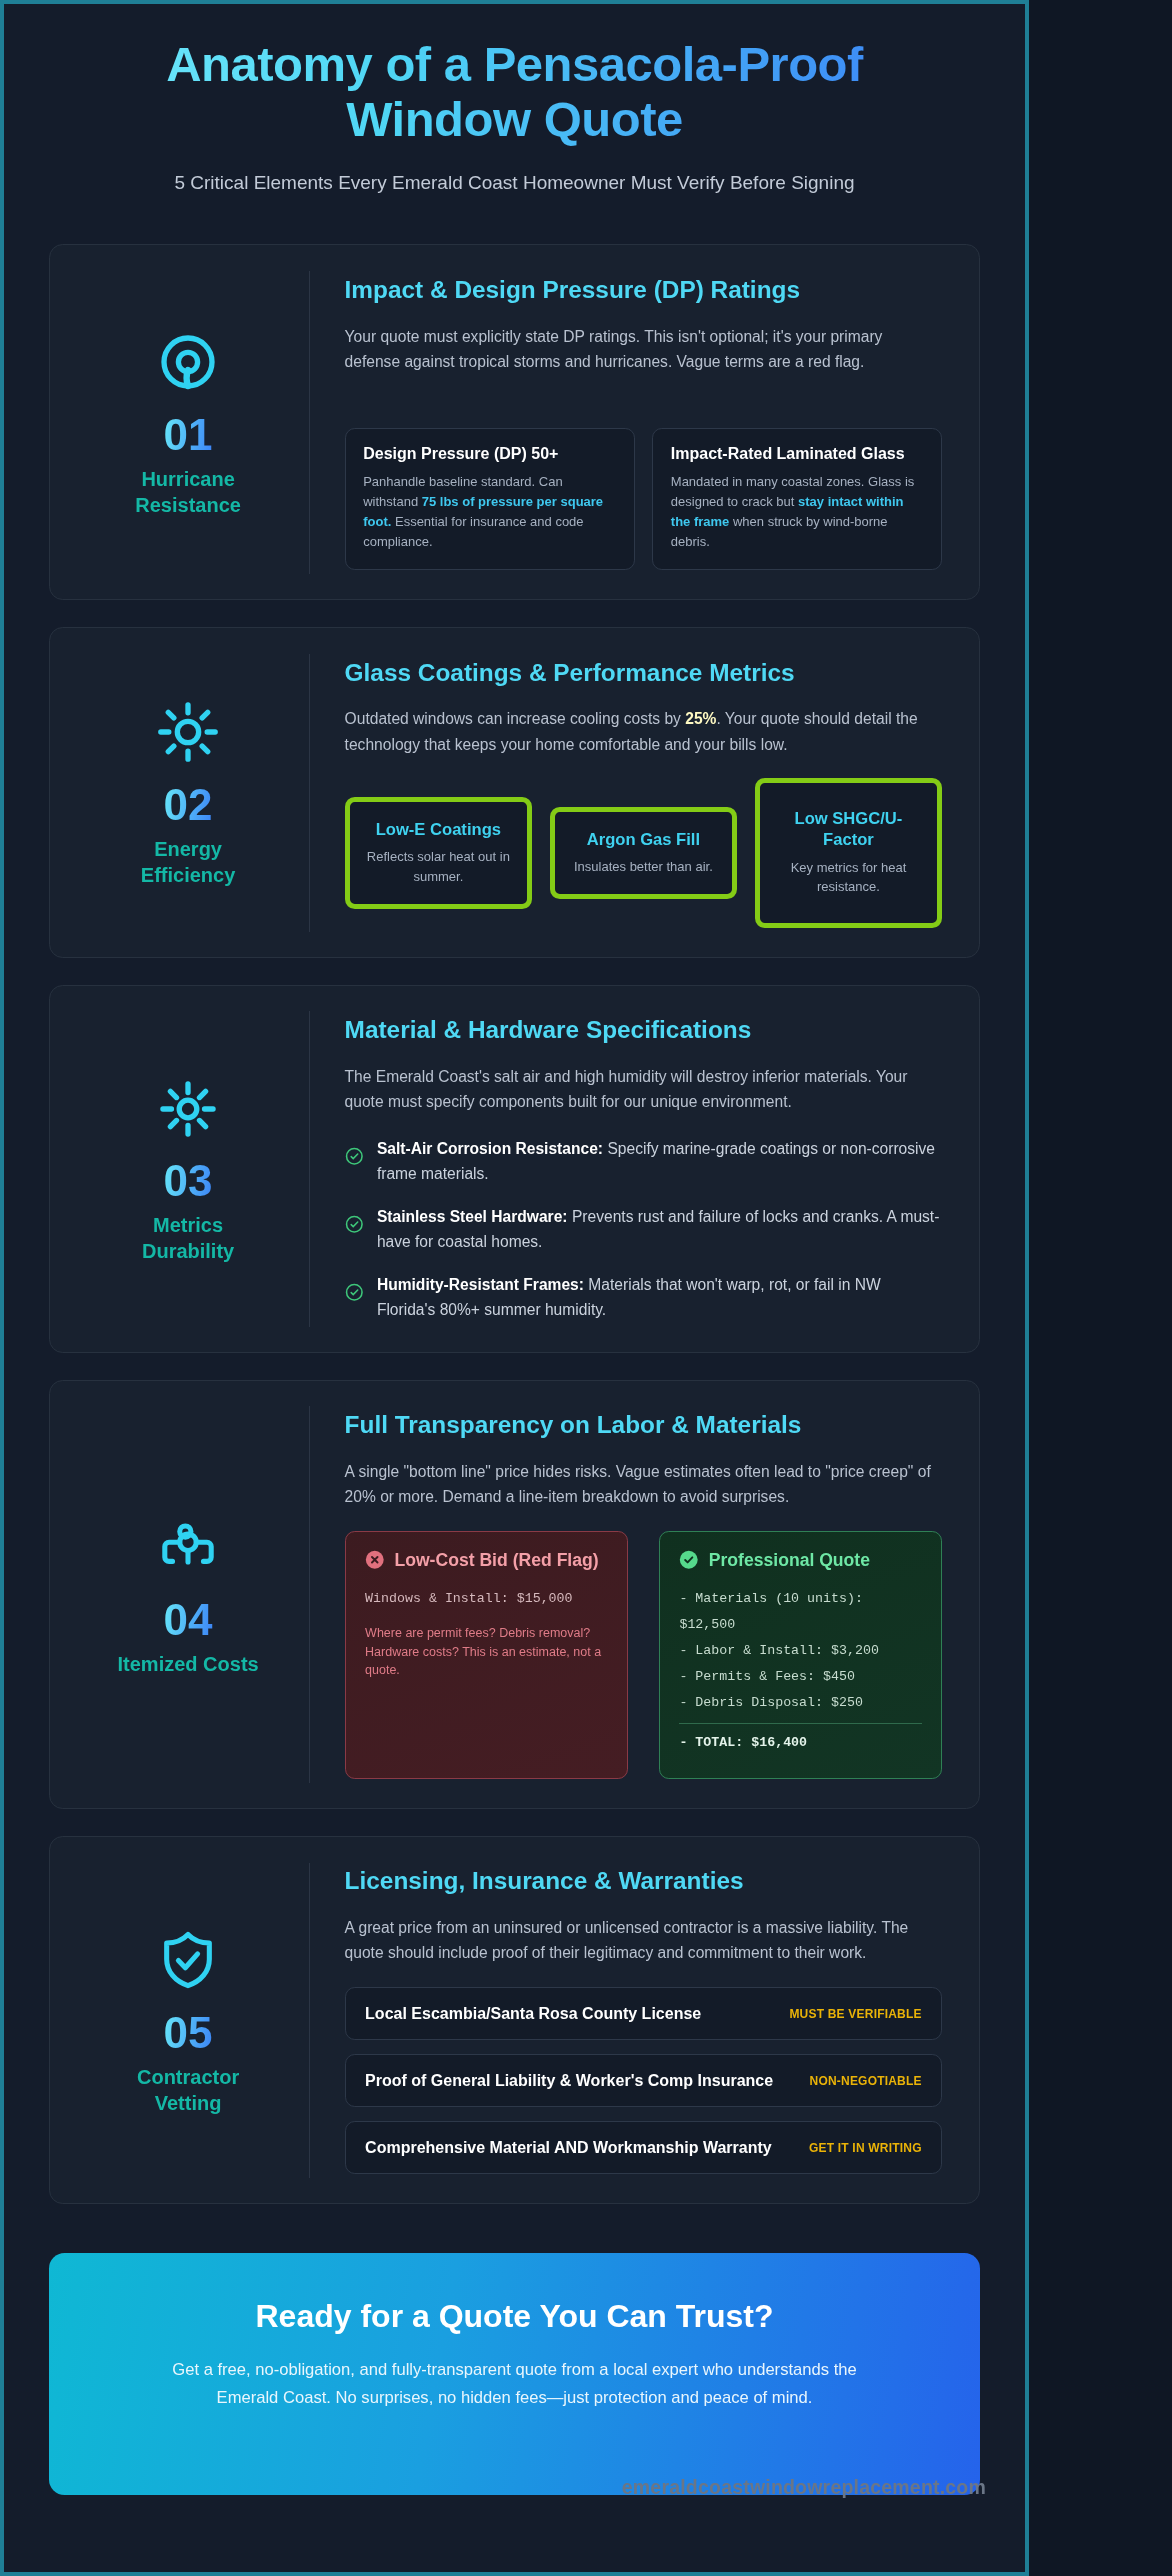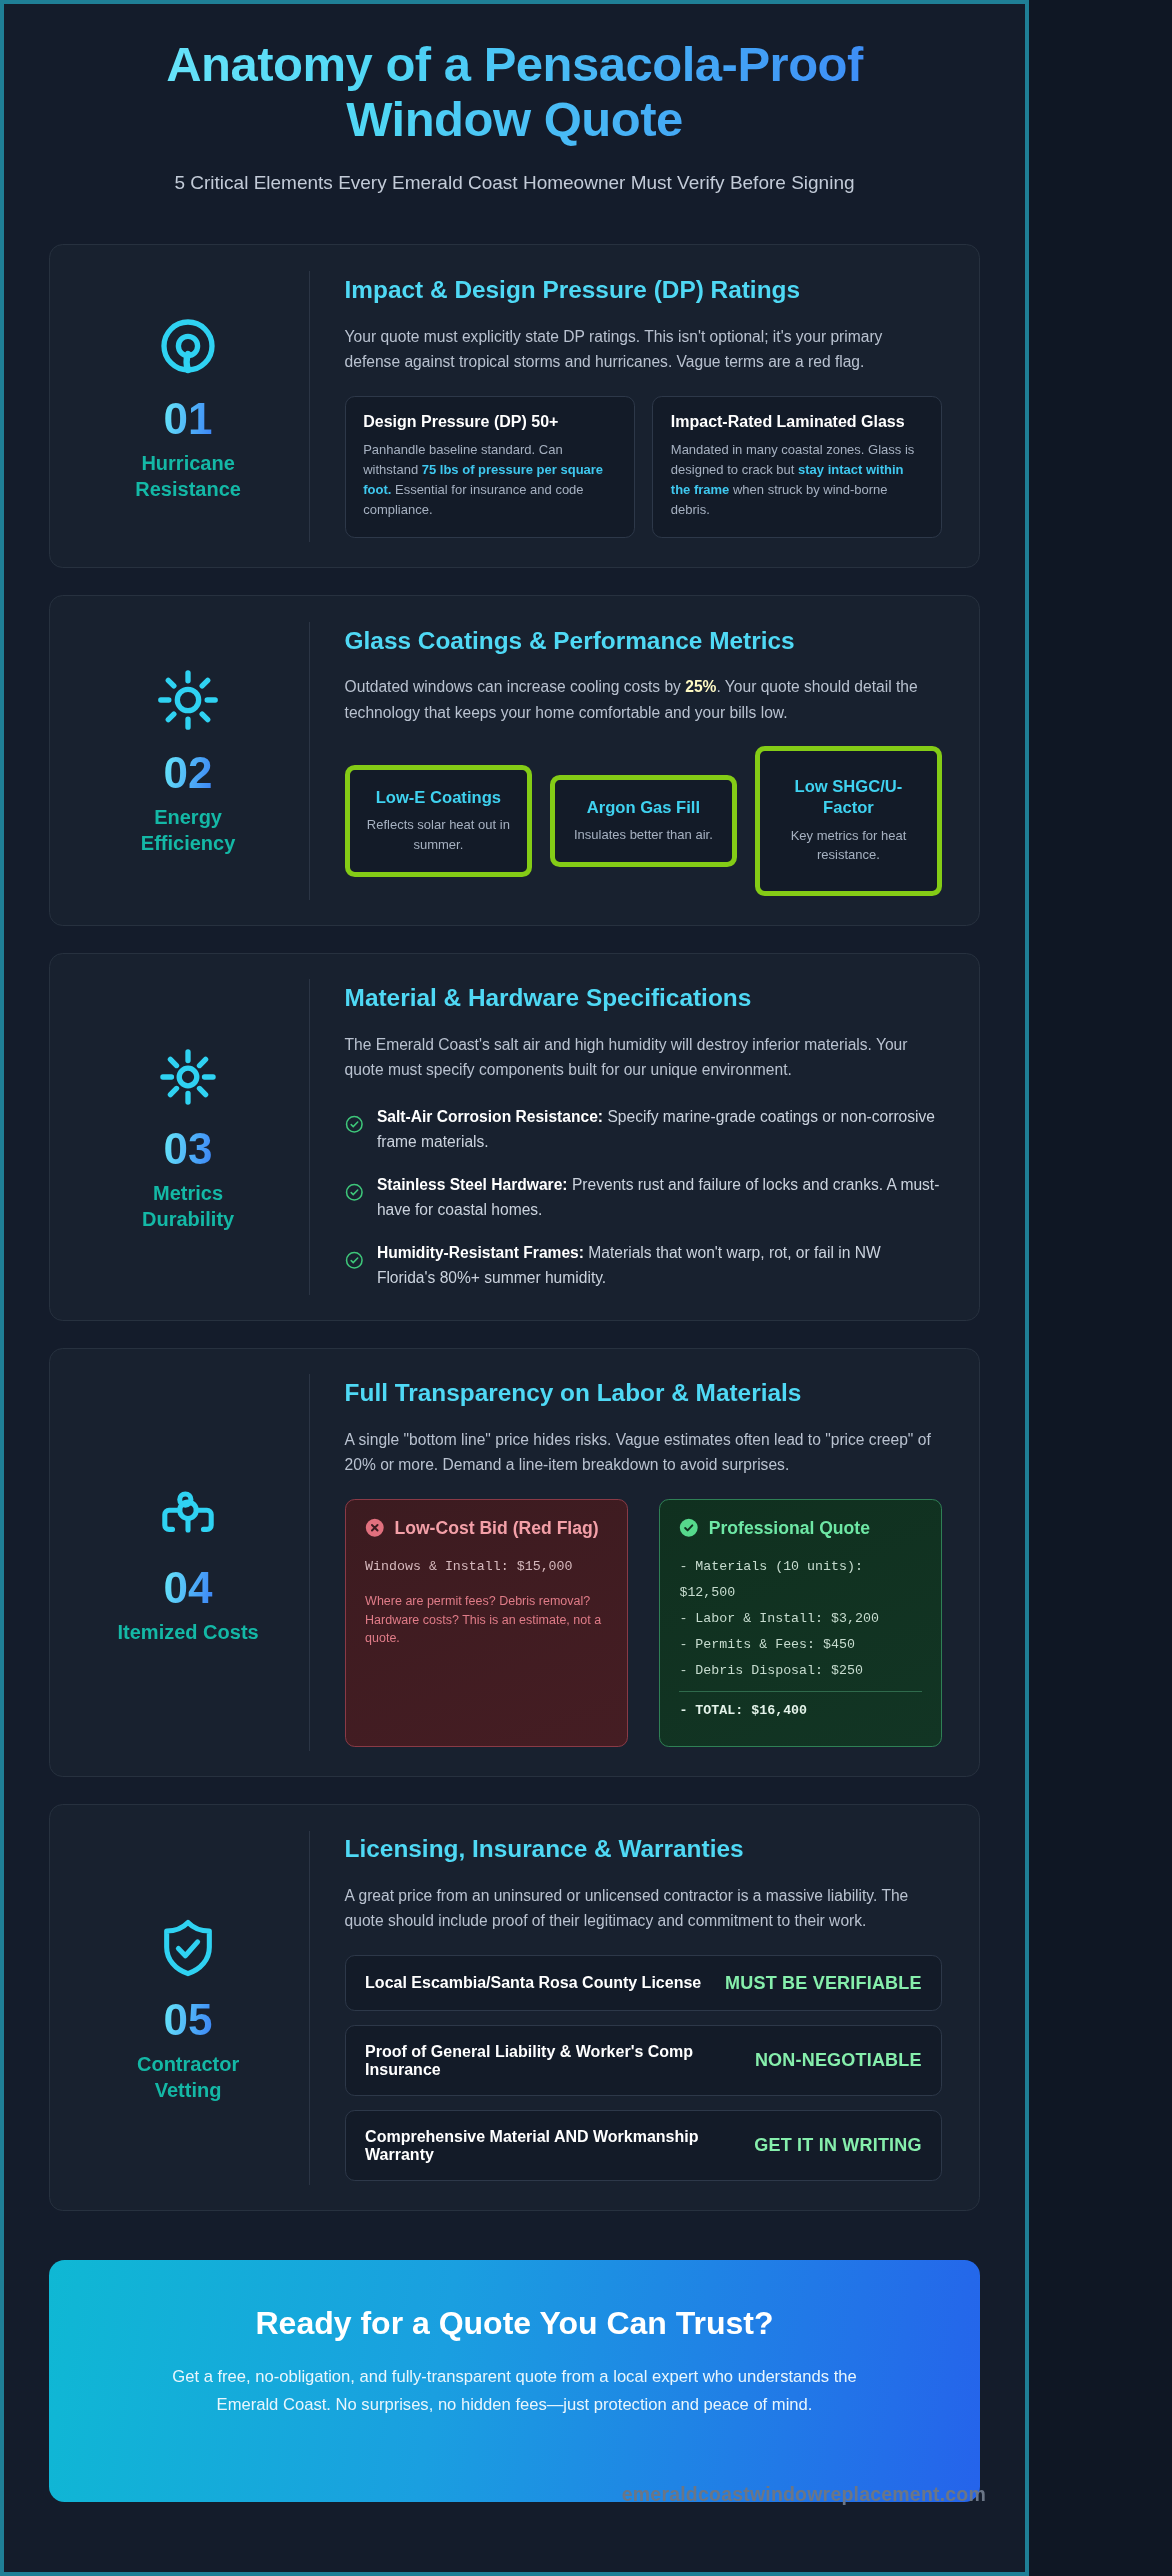--- a/index.html
+++ b/index.html
@@ -120,20 +120,21 @@
   .sec-desc b { color: #fef9c3; font-weight: bold; }
 
   
   .pill-row { display: flex; gap: 17.6px; align-items: center; }
   .pill {
     background: #131b28;
     border: 1px solid #2d3849;
     border-radius: 9.8px;
     padding: 16.6px 17.6px;
     flex: 1 1 0;
+    margin-top: 32px;
   }
   .pill-title {
     font-size: 16px;
     font-weight: bold;
     color: #ffffff;
     margin-bottom: 8.8px;
   }
   .pill-body {
     font-size: 13px;
     line-height: 1.55;
@@ -232,21 +233,21 @@
     padding: 16.6px 19.5px;
     display: flex;
     align-items: center;
     justify-content: space-between;
     gap: 15.6px;
   }
   .cred-label {
     font-size: 16px; font-weight: bold; color: #ffffff;
   }
   .cred-tag {
-    font-size: 18px; font-weight: bold; color: #86efac;
+    font-size: 12px; font-weight: bold; color: #eab308;
     white-space: nowrap; letter-spacing: 0.2px;
   }
 
   
   .cta-wrap { padding: 21.5px 45px 0 45px; }
   .cta {
     border-radius: 15.6px;
     background: linear-gradient(100deg, #0fb8d4 0%, #1a9fe0 42%, #2563eb 100%);
     text-align: center;
     padding: 45px 78px 51px 78px;

